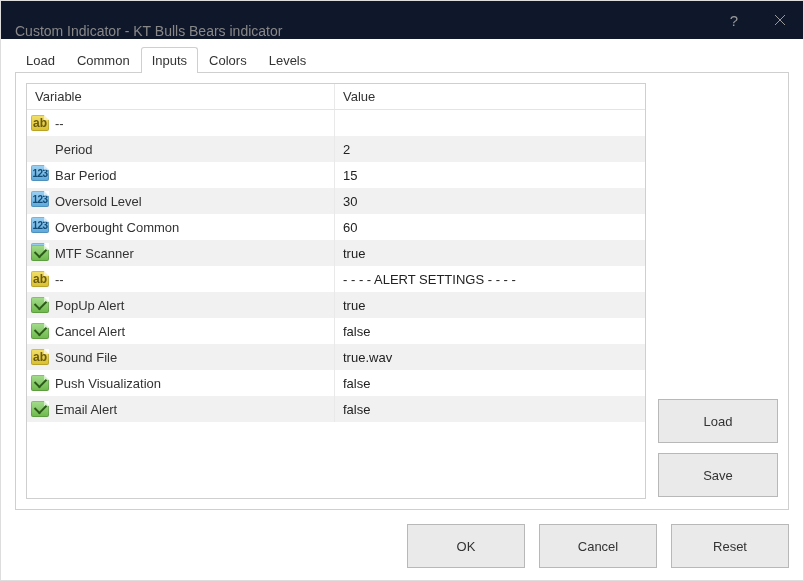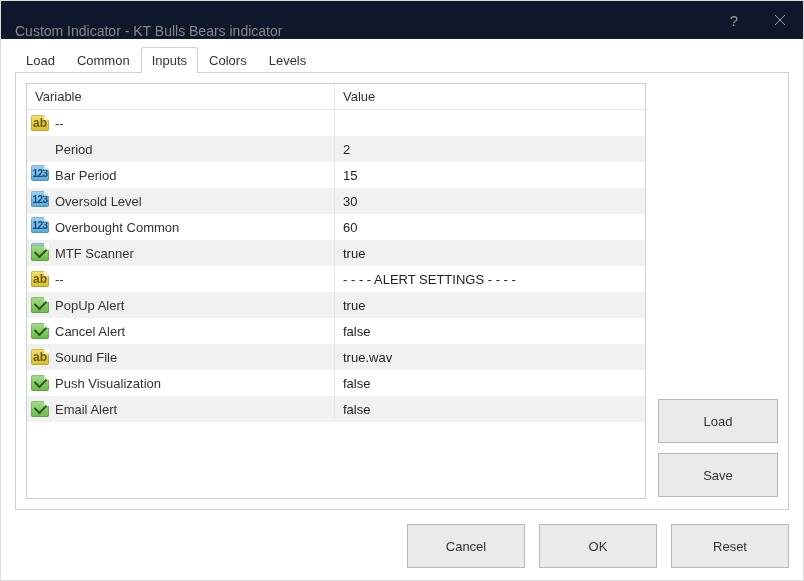--- a/index.html
+++ b/index.html
@@ -299,17 +299,17 @@
           </div>
       </div>
       <div class="sidebtns">
         <div class="btn">Load</div>
         <div class="btn">Save</div>
       </div>
     </div>
   </div>
 
   <div class="footer">
+    <div class="btn">OK</div>
     <div class="btn">Cancel</div>
-    <div class="btn">OK</div>
     <div class="btn">Reset</div>
   </div>
 </div>
 
 </body></html>

